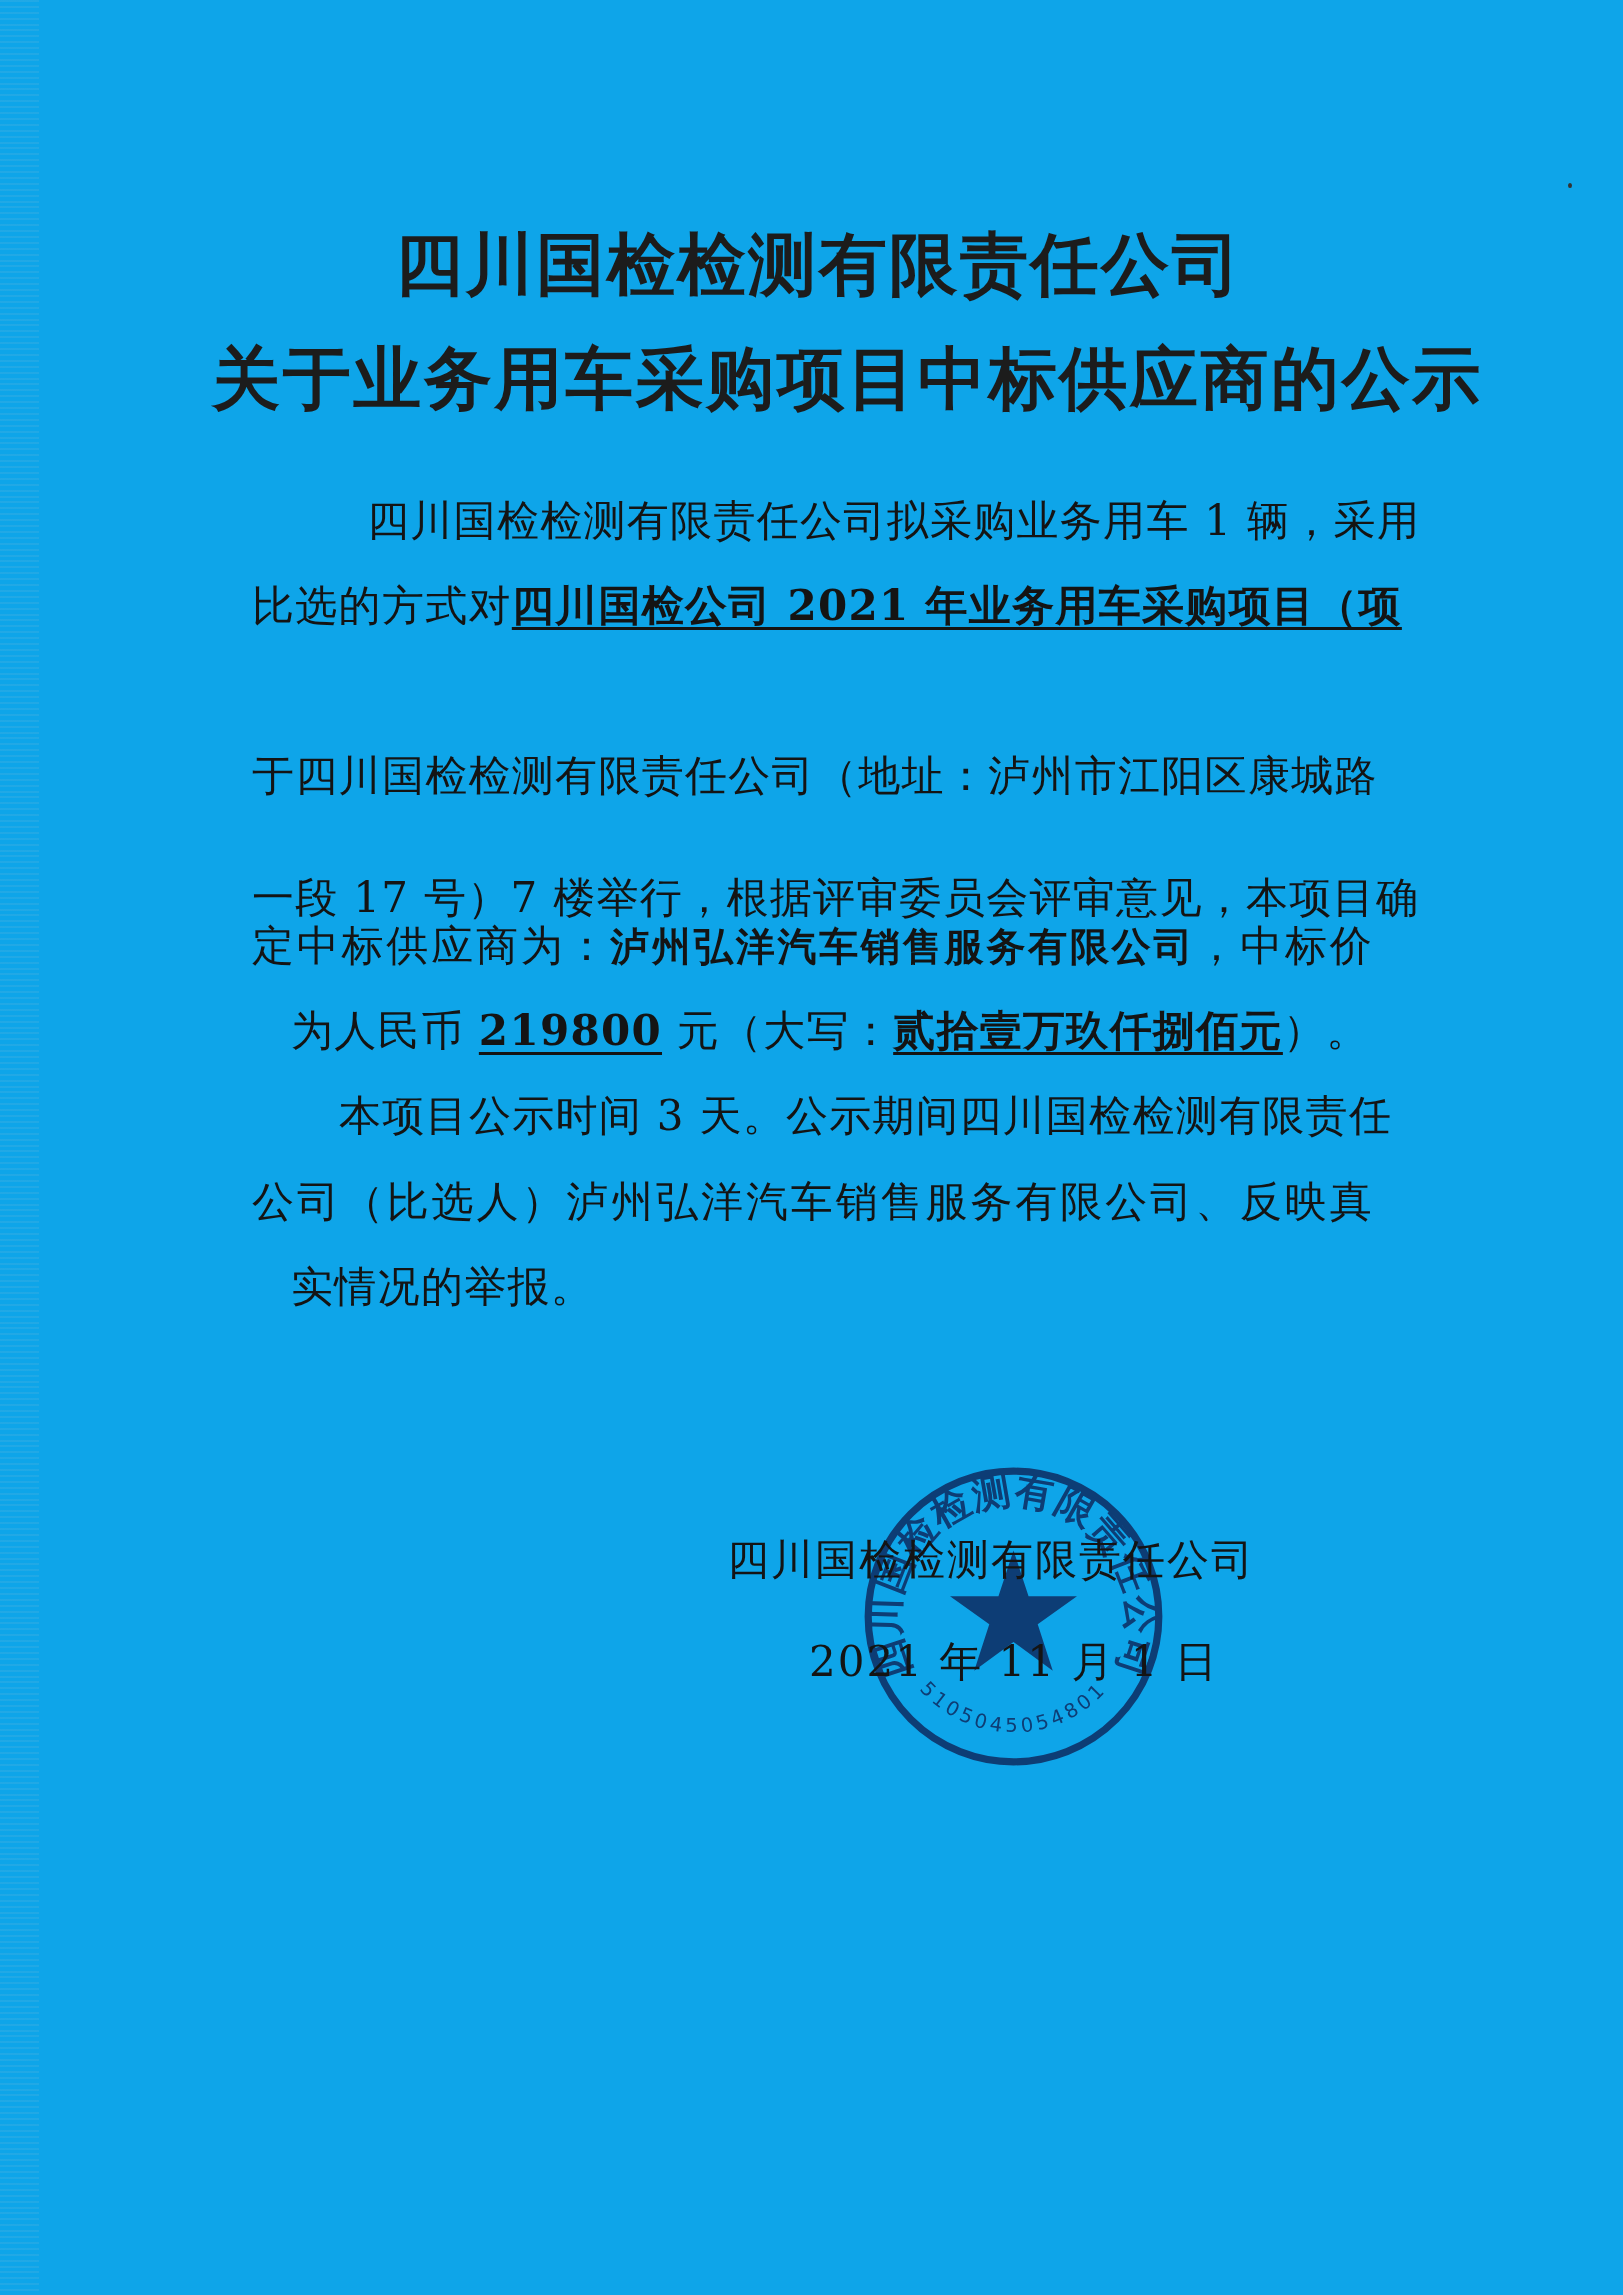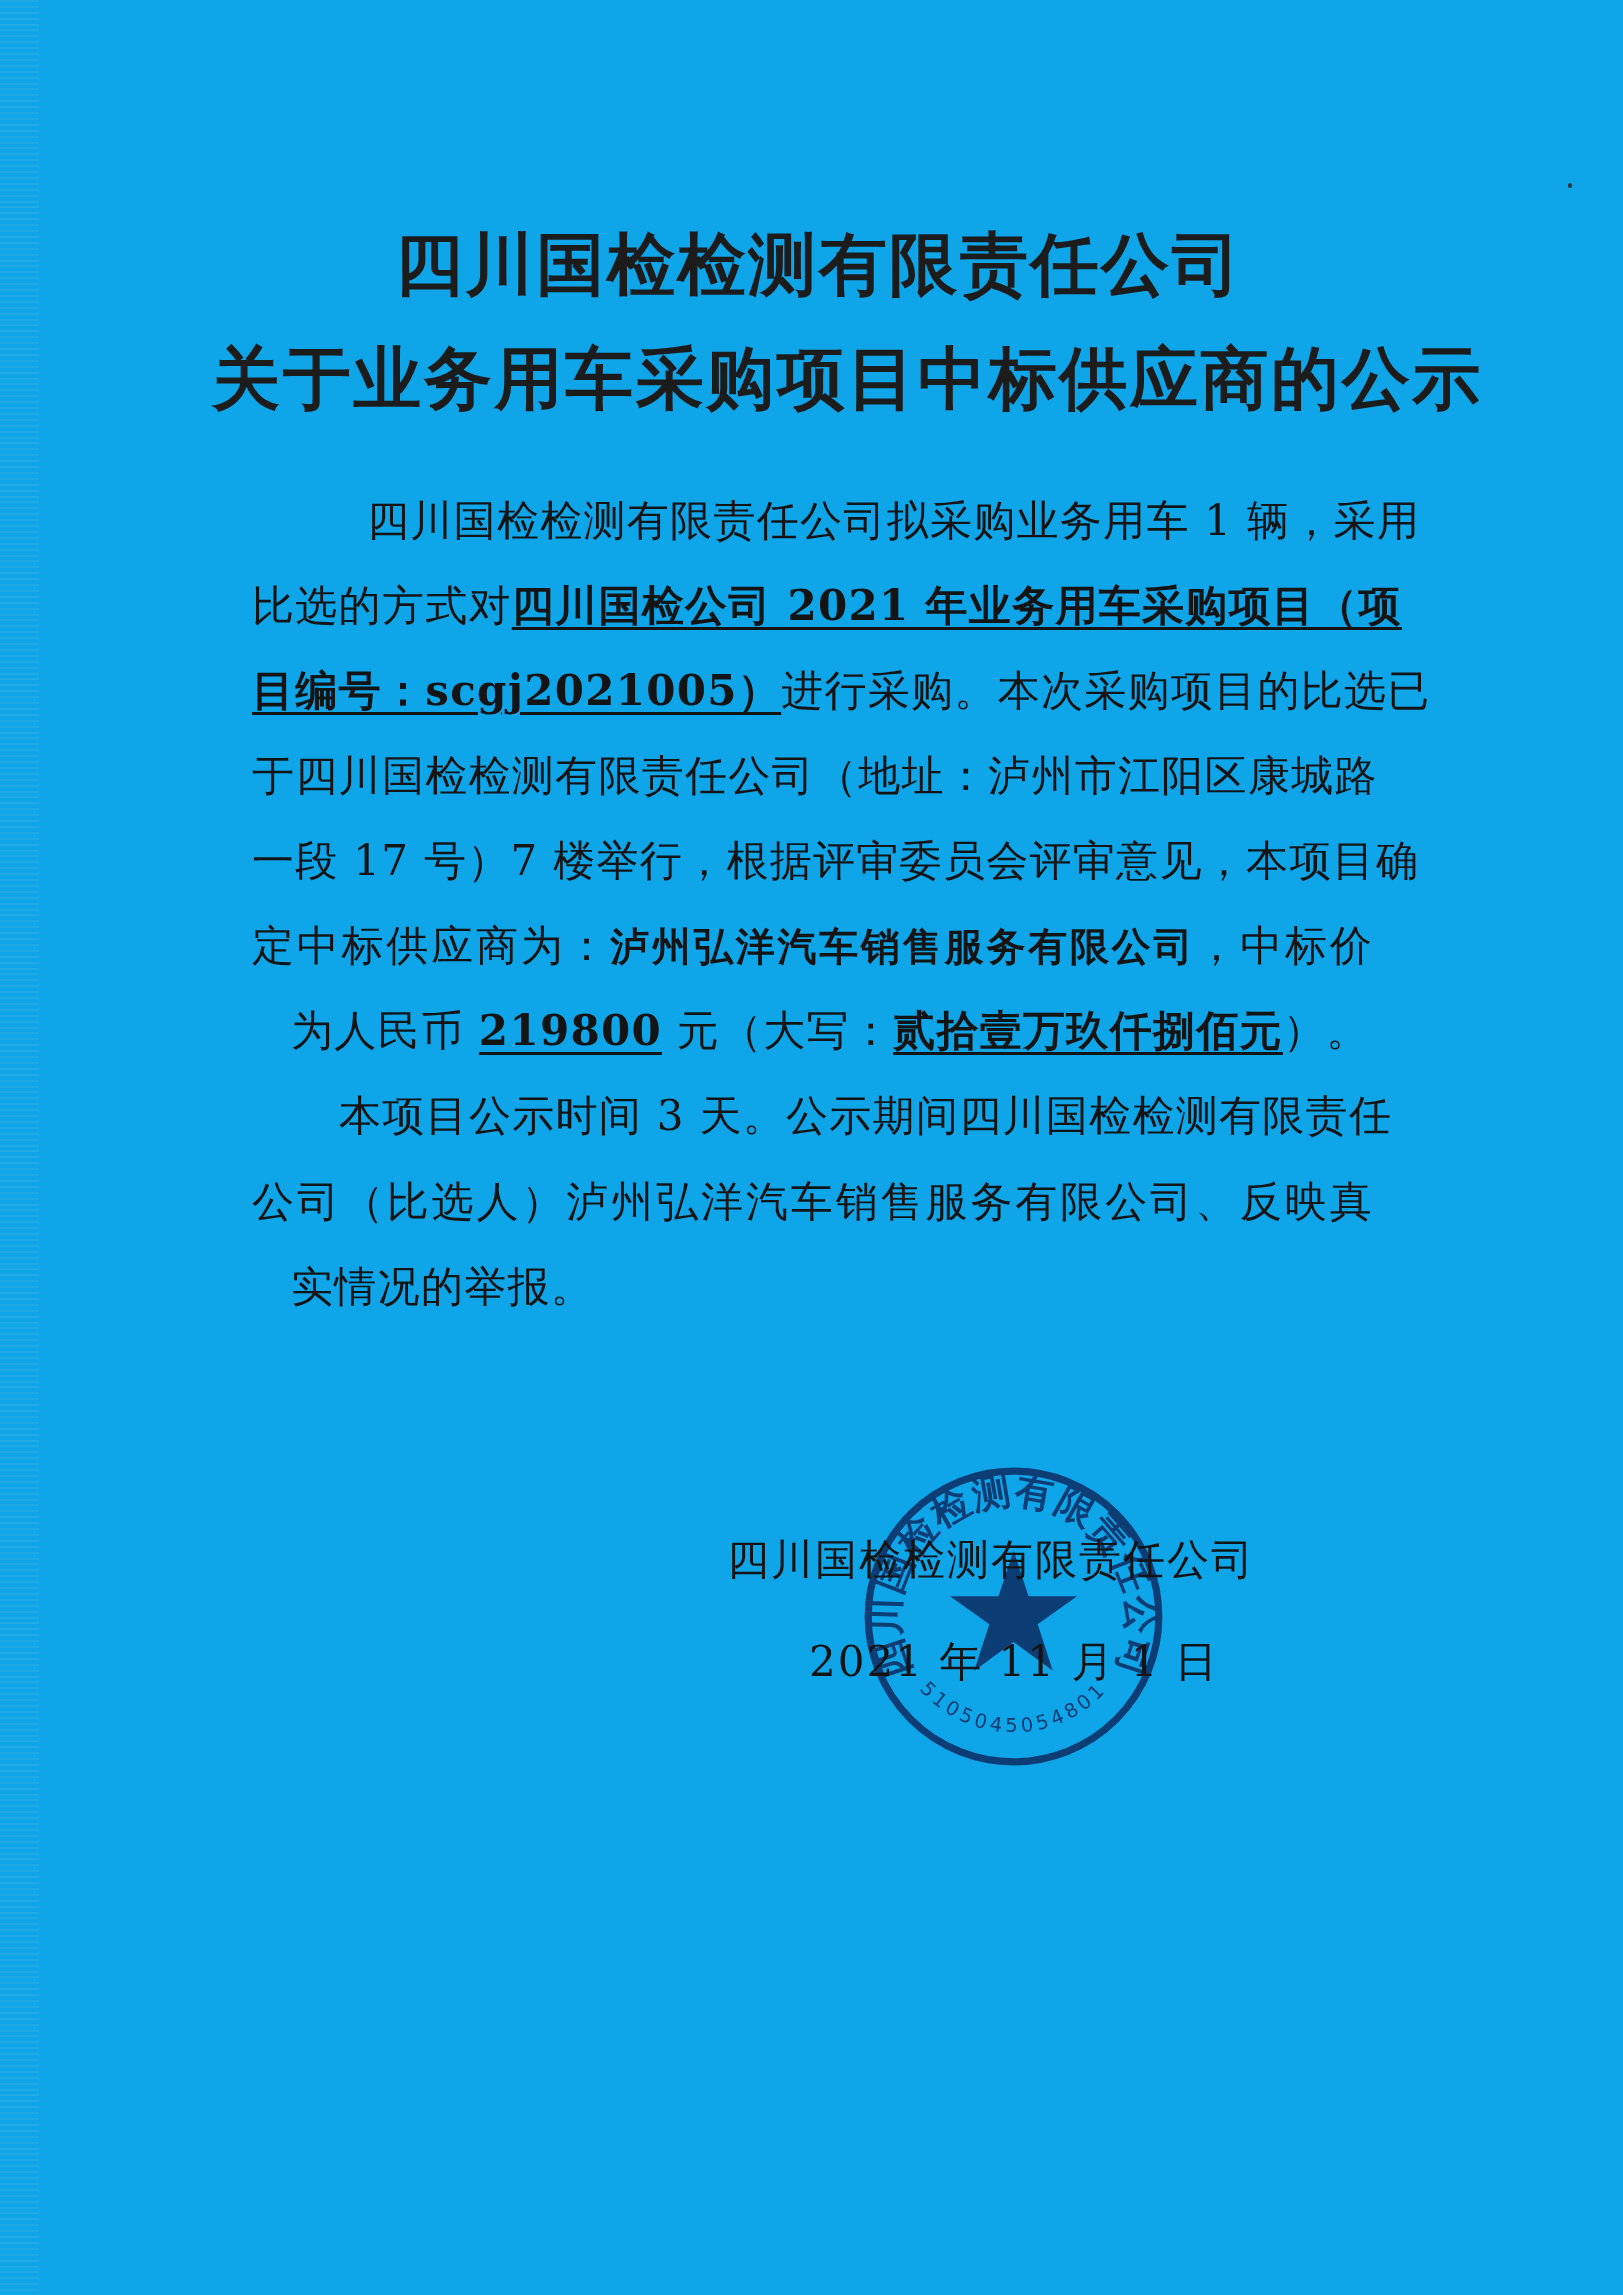--- a/index.html
+++ b/index.html
@@ -114,27 +114,24 @@
 
   <div class="title-line title-1">四川国检检测有限责任公司</div>
   <div class="title-line title-2">关于业务用车采购项目中标供应商的公示</div>
 
   <div class="body-line indent" style="top:495px;margin-left:28px;">
     <span>四川国检检测有限责任公司拟采购业务用车 1 辆，采用</span>
   </div>
   <div class="body-line" style="top:580px;">
     <span>比选的方式对</span><span class="u">四川国检公司 2021 年业务用车采购项目（项</span>
   </div>
-  <div class="body-line" style="top:665px;">
-    <span class="u">目编号：scgj2021005）</span><span>进行采购。本次采购项目的比选已</span>
-  </div>
   <div class="body-line" style="top:750px;">
     <span>于四川国检检测有限责任公司（地址：泸州市江阳区康城路</span>
   </div>
-  <div class="body-line" style="top:835px;">
+  <div class="body-line" style="top:872px;">
     <span>一段 17 号）7 楼举行，根据评审委员会评审意见，本项目确</span>
   </div>
   <div class="body-line" style="top:920px;">
     <span>定中标供应商为：</span><span class="b">泸州弘洋汽车销售服务有限公司</span><span>，中标价</span>
   </div>
   <div class="body-line last" style="top:1005px;">
     <span>为人民币 </span><span class="u">219800</span><span> 元（大写：</span><span class="u">贰拾壹万玖仟捌佰元</span><span>）。</span>
   </div>
 
   <div class="body-line indent" style="top:1090px;">

